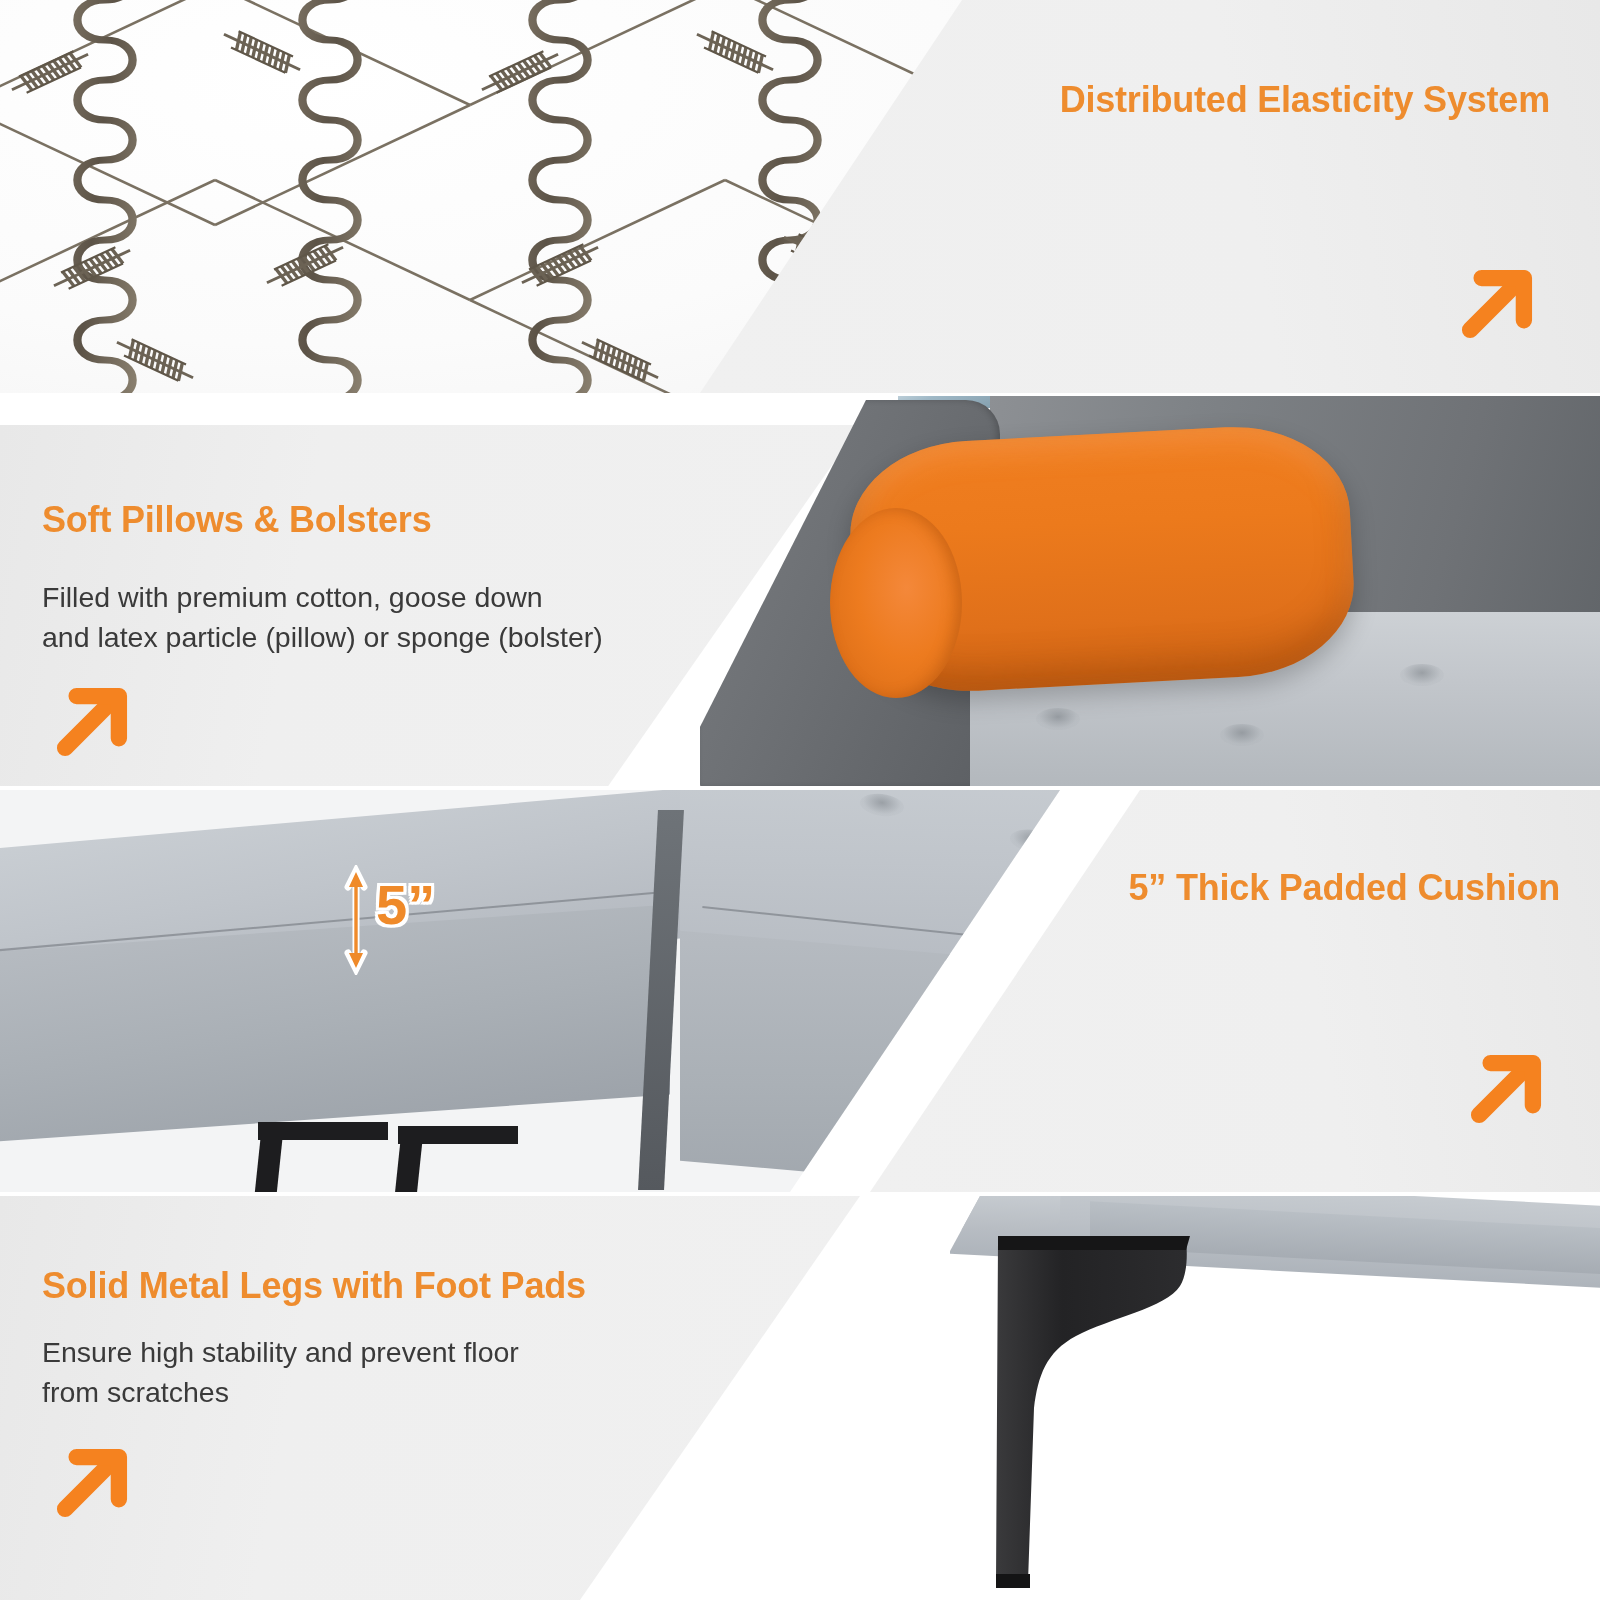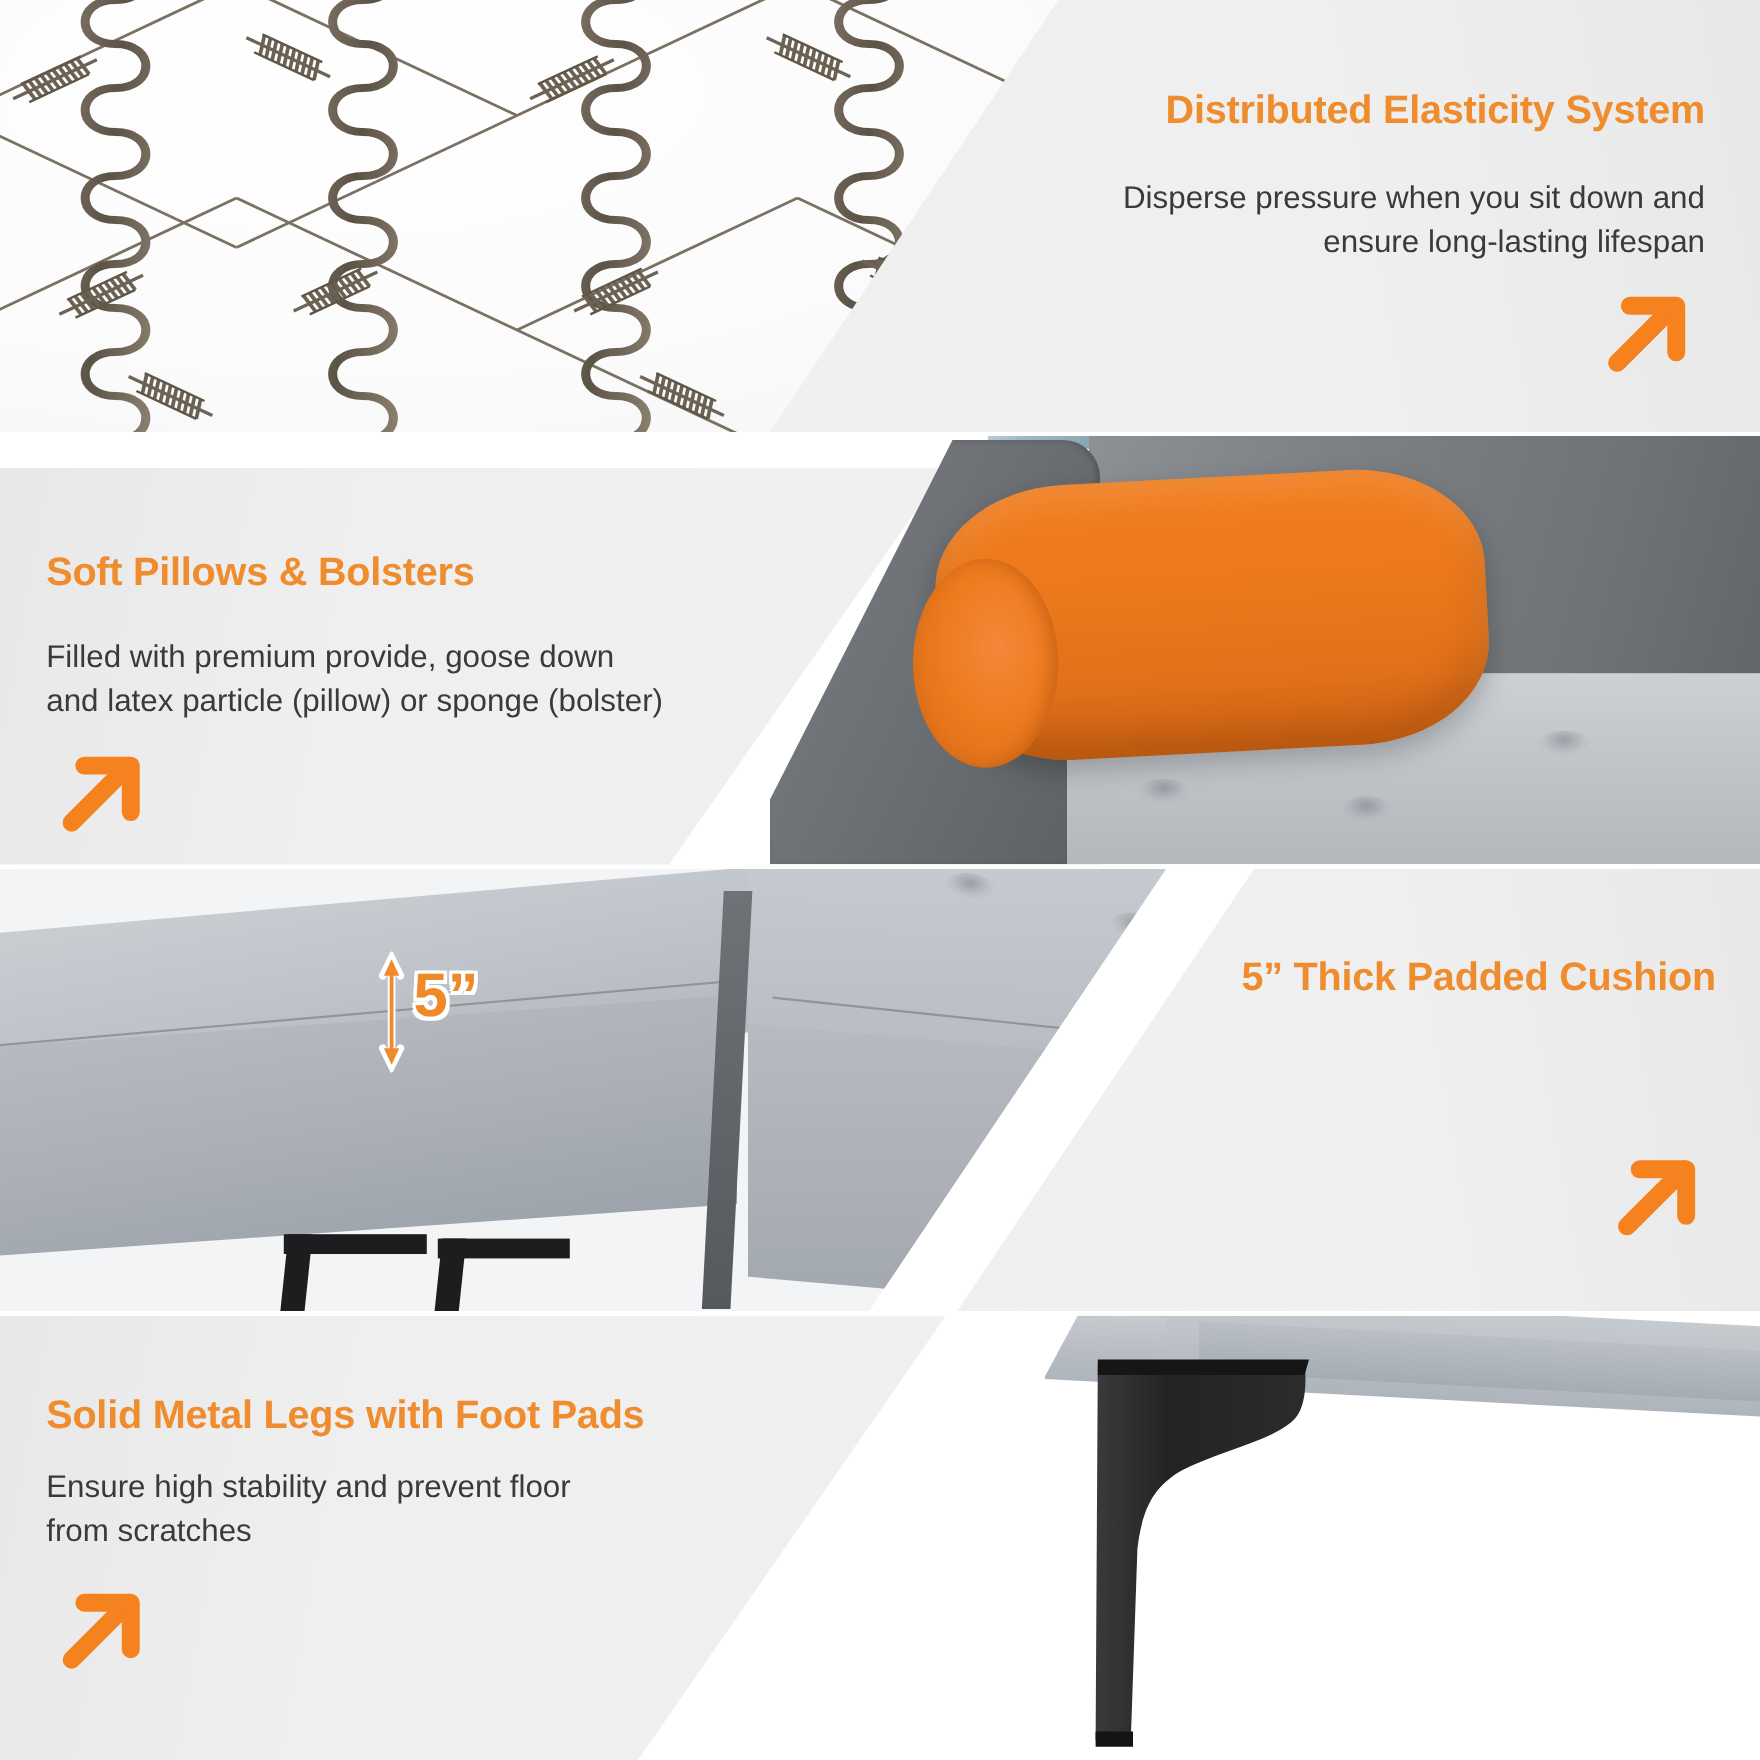--- a/index.html
+++ b/index.html
@@ -235,42 +235,40 @@
               <use href="#coil"></use>
             </g>
         </svg>
       </div>
     </div>
 
     <div class="half" style="right:0;width:900px;clip-path:polygon(262px 0, 900px 0, 900px 393px, 0 393px);">
       <div class="textpanel grad-r">
         <div class="tp-inner">
           <div class="heading" style="right:50px;top:80px;">Distributed Elasticity System</div>
-          <div class="sub right" style="right:50px;top:160px;width:640px;">Disperse pressure when you sit down and
-ensure long-lasting lifespan</div>
           <div class="arrow" style="right:55px;top:255px;">
             <svg viewBox="0 0 100 100" aria-hidden="true">
               <g fill="none" stroke="#f5821f" stroke-width="17" stroke-linecap="round" stroke-linejoin="round">
                 <path d="M22,78 L76,24"></path>
                 <path d="M34,24 L78,24 L78,68"></path>
               </g>
             </svg>
           </div>
         </div>
       </div>
     </div>
   </div>
 
   <div class="row" style="top:396px;height:390px;">
 
     <div class="half" style="left:0;width:860px;clip-path:polygon(0 0, 860px 0, 588px 390px, 0 390px);margin-top:29px;">
       <div class="textpanel grad-l">
         <div class="tp-inner">
           <div class="heading" style="left:42px;top:75px;">Soft Pillows &amp; Bolsters</div>
-          <div class="sub left" style="left:42px;top:152px;width:660px;">Filled with premium provide, goose down
+          <div class="sub left" style="left:42px;top:152px;width:660px;">Filled with premium cotton, goose down
 and latex particle (pillow) or sponge (bolster)</div>
           <div class="arrow" style="left:44px;top:248px;">
             <svg viewBox="0 0 100 100" aria-hidden="true">
               <g fill="none" stroke="#f5821f" stroke-width="17" stroke-linecap="round" stroke-linejoin="round">
                 <path d="M22,78 L76,24"></path>
                 <path d="M34,24 L78,24 L78,68"></path>
               </g>
             </svg>
           </div>
         </div>

